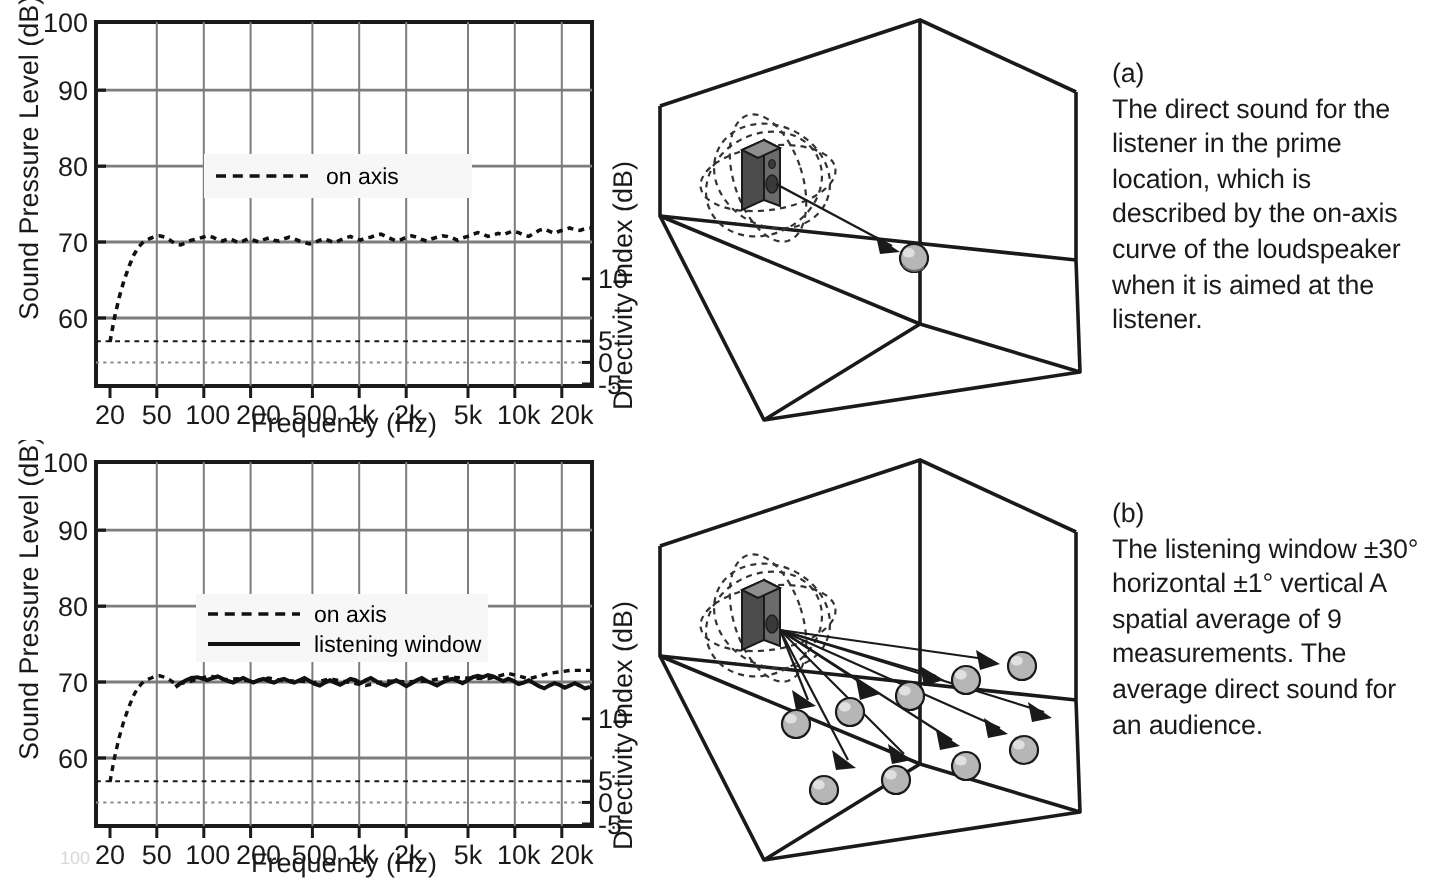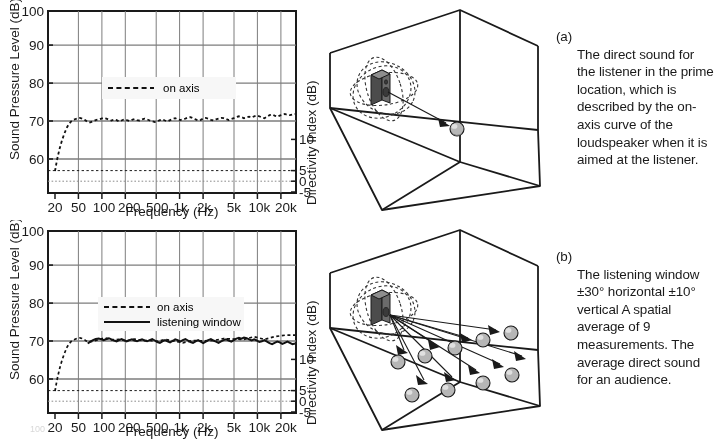--- a/index.html
+++ b/index.html
@@ -34,21 +34,21 @@
     left:556px;
     width:158px;
     font-size:13.4px;
     line-height:17.6px;
     color:#1a1a1a;
     letter-spacing:-0.1px;
   }
   #caption-a{top:28px;}
   #caption-b{top:248px;}
   .caption .cap-label{display:block;}
-  .caption .cap-body{display:block;margin-left:21px;}
+  .caption .cap-body{display:block;}
 
   .stray{
     position:absolute;left:30px;top:424px;
     font-size:9px;color:#d8d8d8;
   }
 </style>
 </head>
 <body>
 
 <div class="chart-block" id="chart-a">
@@ -393,16 +393,16 @@
   </svg>
 </div>
 
 <div class="caption" id="caption-a">
   <span class="cap-label">(a)</span>
   <span class="cap-body">The direct sound for the listener in the prime location, which is described by the on-axis curve of the loudspeaker when it is aimed at the listener.</span>
 </div>
 
 <div class="caption" id="caption-b">
   <span class="cap-label">(b)</span>
-  <span class="cap-body">The listening window ±30° horizontal ±10° vertical A spatial average of 9 measurements. The average direct sound for an audience.</span>
+  <span class="cap-body">The listening window ±30° horizontal ±1° vertical A spatial average of 9 measurements. The average direct sound for an audience.</span>
 </div>
 
 <div class="stray">100</div>
 
 </body></html>

